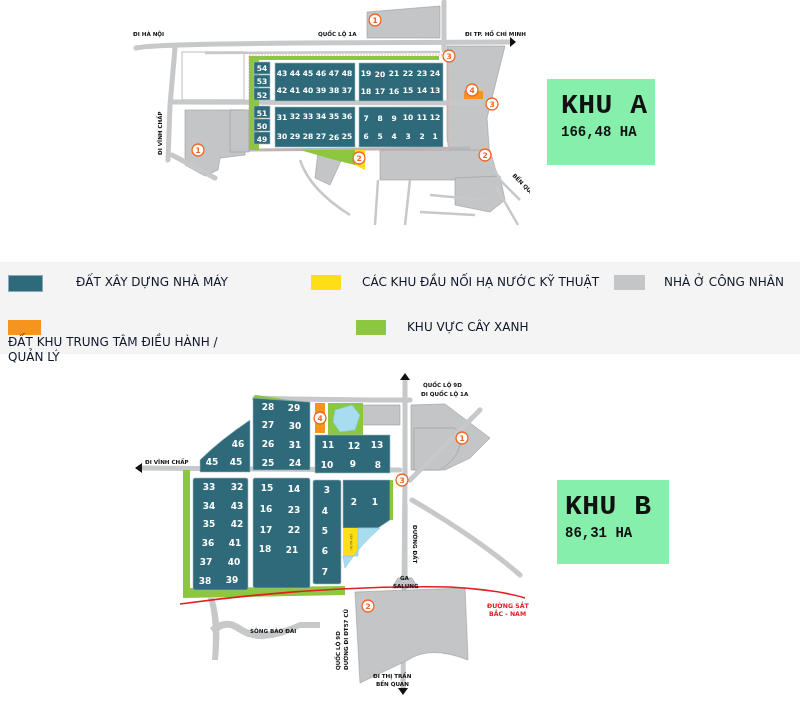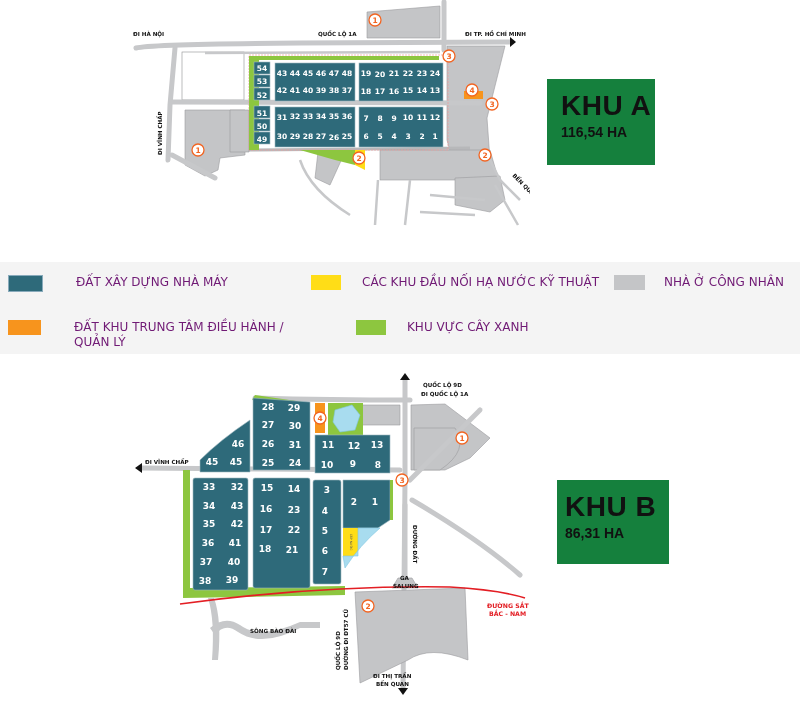--- a/index.html
+++ b/index.html
@@ -12,25 +12,25 @@
   .road{fill:none;stroke:#c7c8ca;stroke-width:5;stroke-linejoin:round;stroke-linecap:round;}
   .gray{fill:#c4c5c7;stroke:#9a9b9d;stroke-width:0.6;}
   .green{fill:#8dc63f;}
   .yellow{fill:#ffdd17;}
   .orange{fill:#f7941d;}
   .water{fill:#a8dcef;stroke:#7fc6e0;stroke-width:0.6;}
   .marker circle{fill:#fff;stroke:#f26522;stroke-width:1.3;}
   .marker text{fill:#f26522;font-size:7.5px;font-weight:bold;text-anchor:middle;dominant-baseline:central;}
   .lbl{fill:#111;font-size:5.6px;font-weight:bold;}
   .lblred{fill:#e31e24;font-size:6.2px;font-weight:bold;}
-  .zone-box{background:#15803d;color:#111;font-family:Liberation Sans, sans-serif;}
+  .zone-box{background:#86efac;color:#111;font-family:Liberation Mono, monospace;}
   .zone-title{font-size:28px;font-weight:bold;letter-spacing:0.5px;line-height:30px;}
   .zone-area{font-size:14px;font-weight:bold;line-height:18px;}
   .legend{background:#f4f4f4;}
-  .legend-item{display:flex;align-items:flex-start;font-family:"DejaVu Sans",sans-serif;font-size:12px;color:#701a75;line-height:15px;}
+  .legend-item{display:flex;align-items:flex-start;font-family:"DejaVu Sans",sans-serif;font-size:12px;color:#0f172a;line-height:15px;}
   .swatch{width:33px;height:15px;margin-right:33px;flex:none;}
 </style>
 </head>
 <body>
 
 <svg class="abs" style="left:0;top:0" width="530" height="240" viewBox="0 0 530 240">
 
   <path class="gray" d="M367 12 L440 6 L440 38 L367 38 Z"></path>
   <path class="gray" d="M447 46 L505 46 L487 118 L490 160 L453 162 L447 140 Z"></path>
 
@@ -180,37 +180,37 @@
 
   <text class="lbl" x="133" y="36">ĐI HÀ NỘI</text>
   <text class="lbl" x="318" y="36">QUỐC LỘ 1A</text>
   <text class="lbl" x="465" y="36">ĐI TP. HỒ CHÍ MINH</text>
   <text class="lbl" x="0" y="0" transform="translate(162,155) rotate(-90)">ĐI VĨNH CHẤP</text>
   <text class="lbl" x="0" y="0" transform="translate(512,176) rotate(45)">BẾN QUAN</text>
 </svg>
 
 <div class="abs zone-box" style="left:547px;top:79px;width:108px;height:86px;">
   <div class="zone-title" style="padding:12px 0 0 14px;">KHU A</div>
-  <div class="zone-area" style="padding:2px 0 0 14px;">116,54 HA</div>
+  <div class="zone-area" style="padding:2px 0 0 14px;">166,48 HA</div>
 </div>
 
 <div class="abs legend" style="left:0;top:262px;width:800px;height:92px;">
   <div class="abs legend-item" style="left:8px;top:13px;">
     <span class="swatch" style="background:#2e6a7a;border:1px solid #8ab;"></span>
     <span>ĐẤT XÂY DỰNG NHÀ MÁY</span>
   </div>
   <div class="abs legend-item" style="left:311px;top:13px;">
     <span class="swatch" style="background:#ffdd17;width:30px;margin-right:21px;"></span>
     <span>CÁC KHU ĐẦU NỐI HẠ NƯỚC KỸ THUẬT</span>
   </div>
   <div class="abs legend-item" style="left:614px;top:13px;text-align:center;">
     <span class="swatch" style="background:#c4c5c7;width:31px;margin-right:19px;"></span>
     <span>NHÀ Ở CÔNG NHÂN</span>
   </div>
-  <div class="abs legend-item" style="left:8px;top:58px;width:290px;">
+  <div class="abs legend-item" style="left:8px;top:58px;width:290px;flex-direction:column;">
     <span class="swatch" style="background:#f7941d;"></span>
     <span style="width:210px;">ĐẤT KHU TRUNG TÂM ĐIỀU HÀNH / QUẢN LÝ</span>
   </div>
   <div class="abs legend-item" style="left:311px;top:58px;margin-left:45px;">
     <span class="swatch" style="background:#8dc63f;width:30px;margin-right:21px;"></span>
     <span>KHU VỰC CÂY XANH</span>
   </div>
 </div>
 
 <svg class="abs" style="left:0;top:360px" width="540" height="341" viewBox="0 360 540 341">

